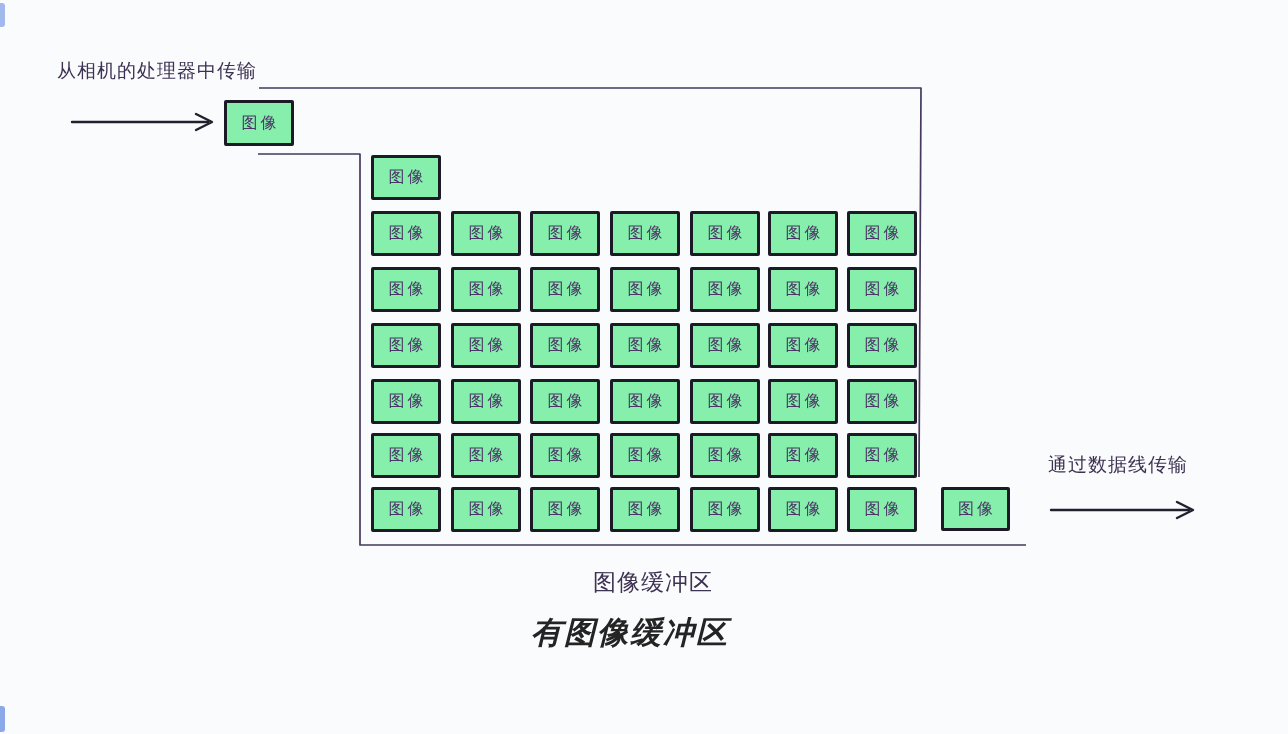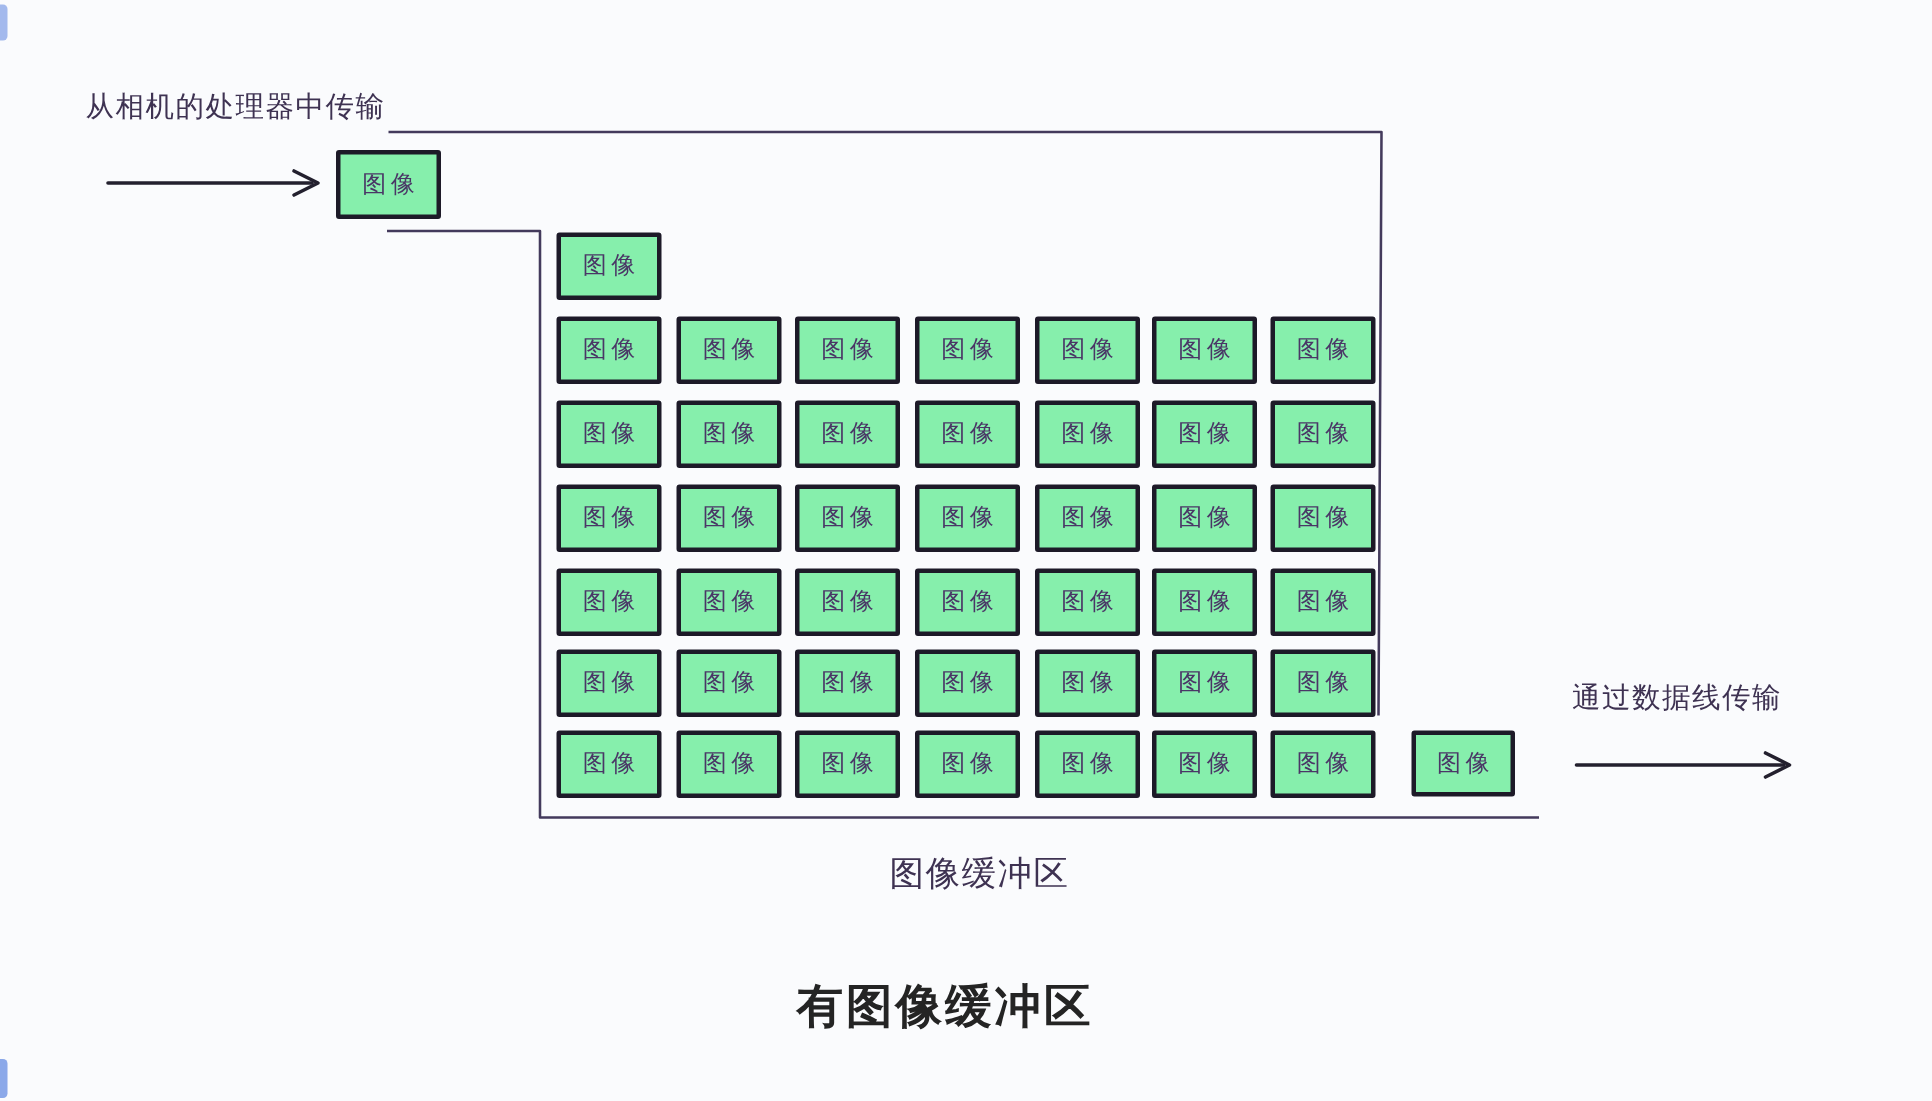--- a/index.html
+++ b/index.html
@@ -246,15 +246,15 @@
     </div>
 
   <div class="imgbox" style="left:941px; top:487px; width:69px; height:44px;">
     <span>图像</span>
   </div>
 
   <div class="caption" style="left:1048px; top:452px;">通过数据线传输</div>
 
   <div class="caption buffer-caption" style="left:553px; top:567px;">图像缓冲区</div>
 
-  <div class="diagram-title" style="left:430px; top:650px;">有图像缓冲区</div>
+  <div class="diagram-title" style="left:430px; top:612px;font-style:italic;">有图像缓冲区</div>
 
 </div>
 
 </body></html>

